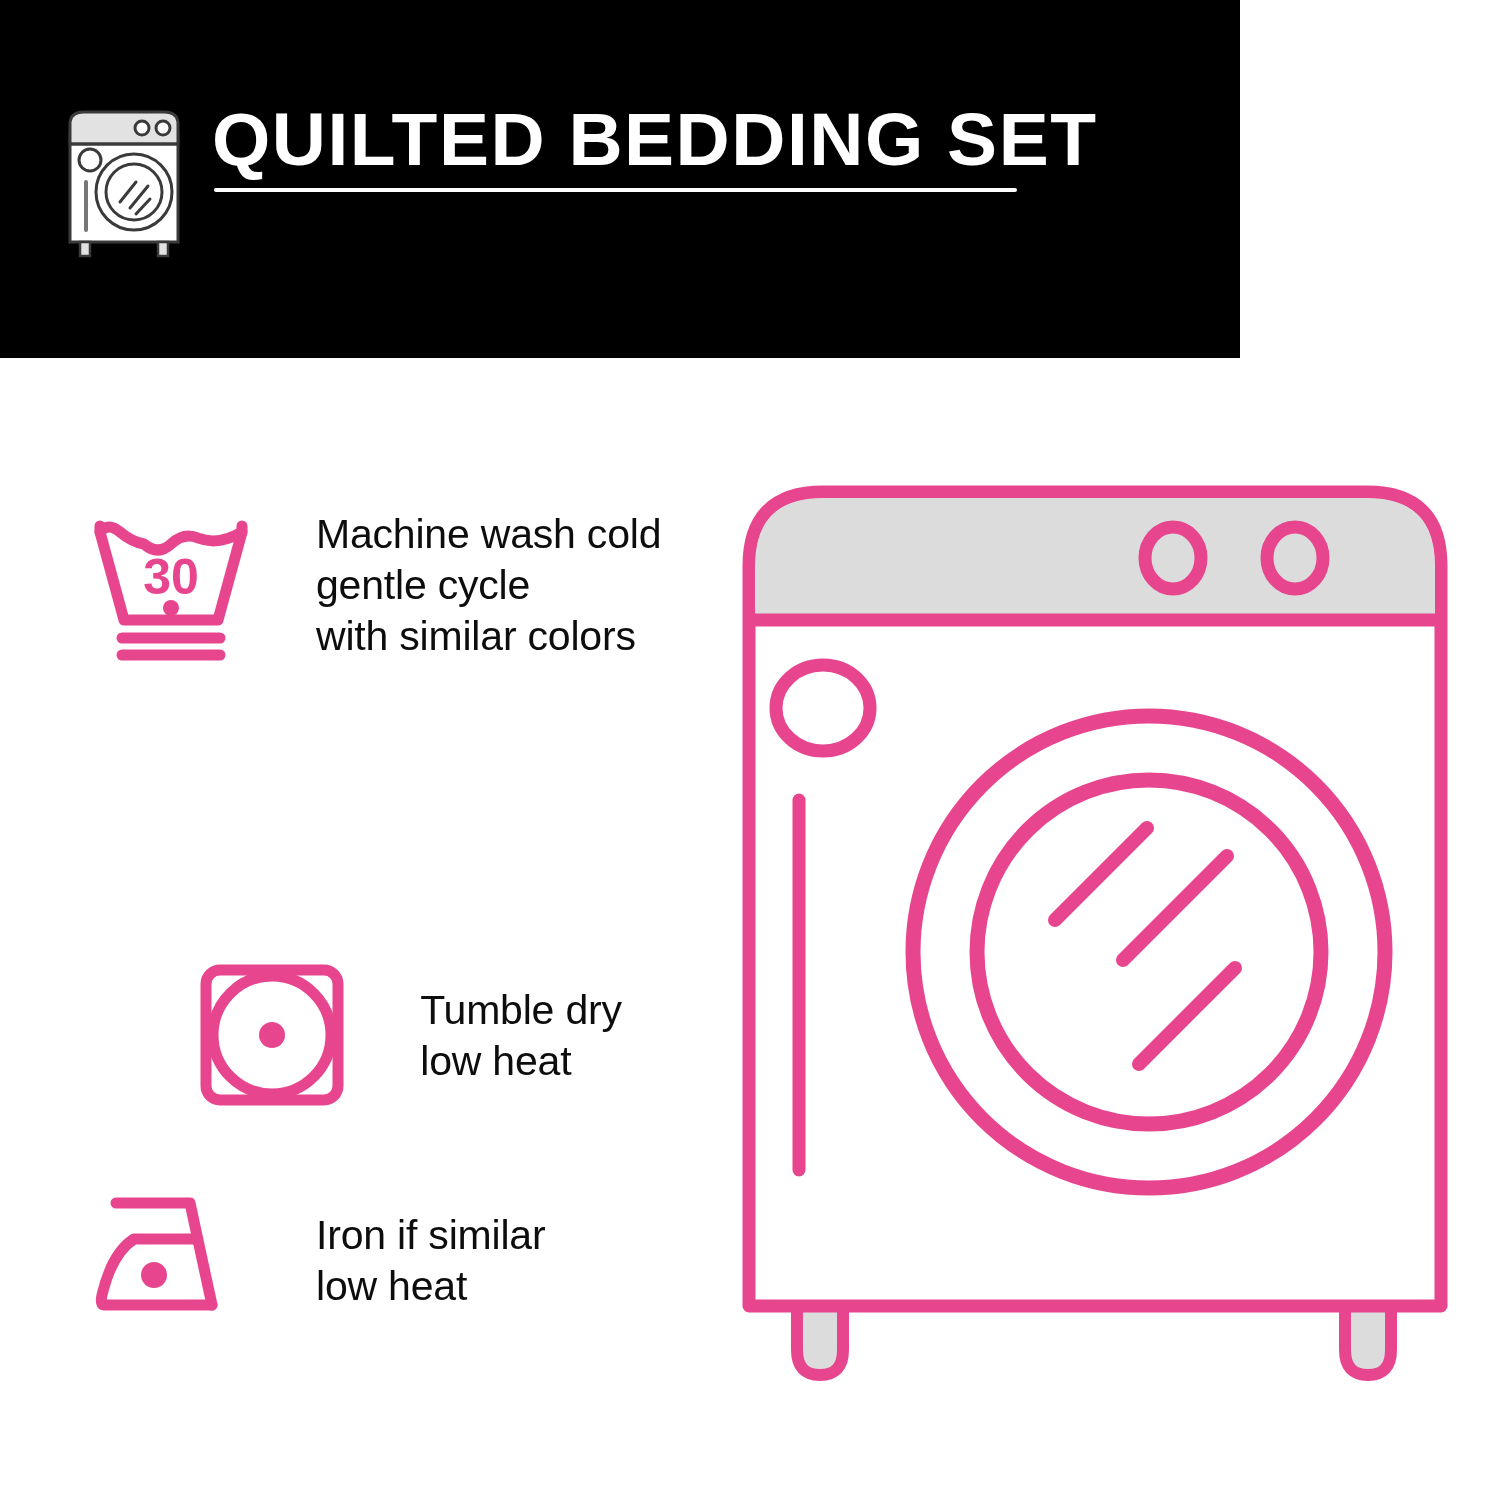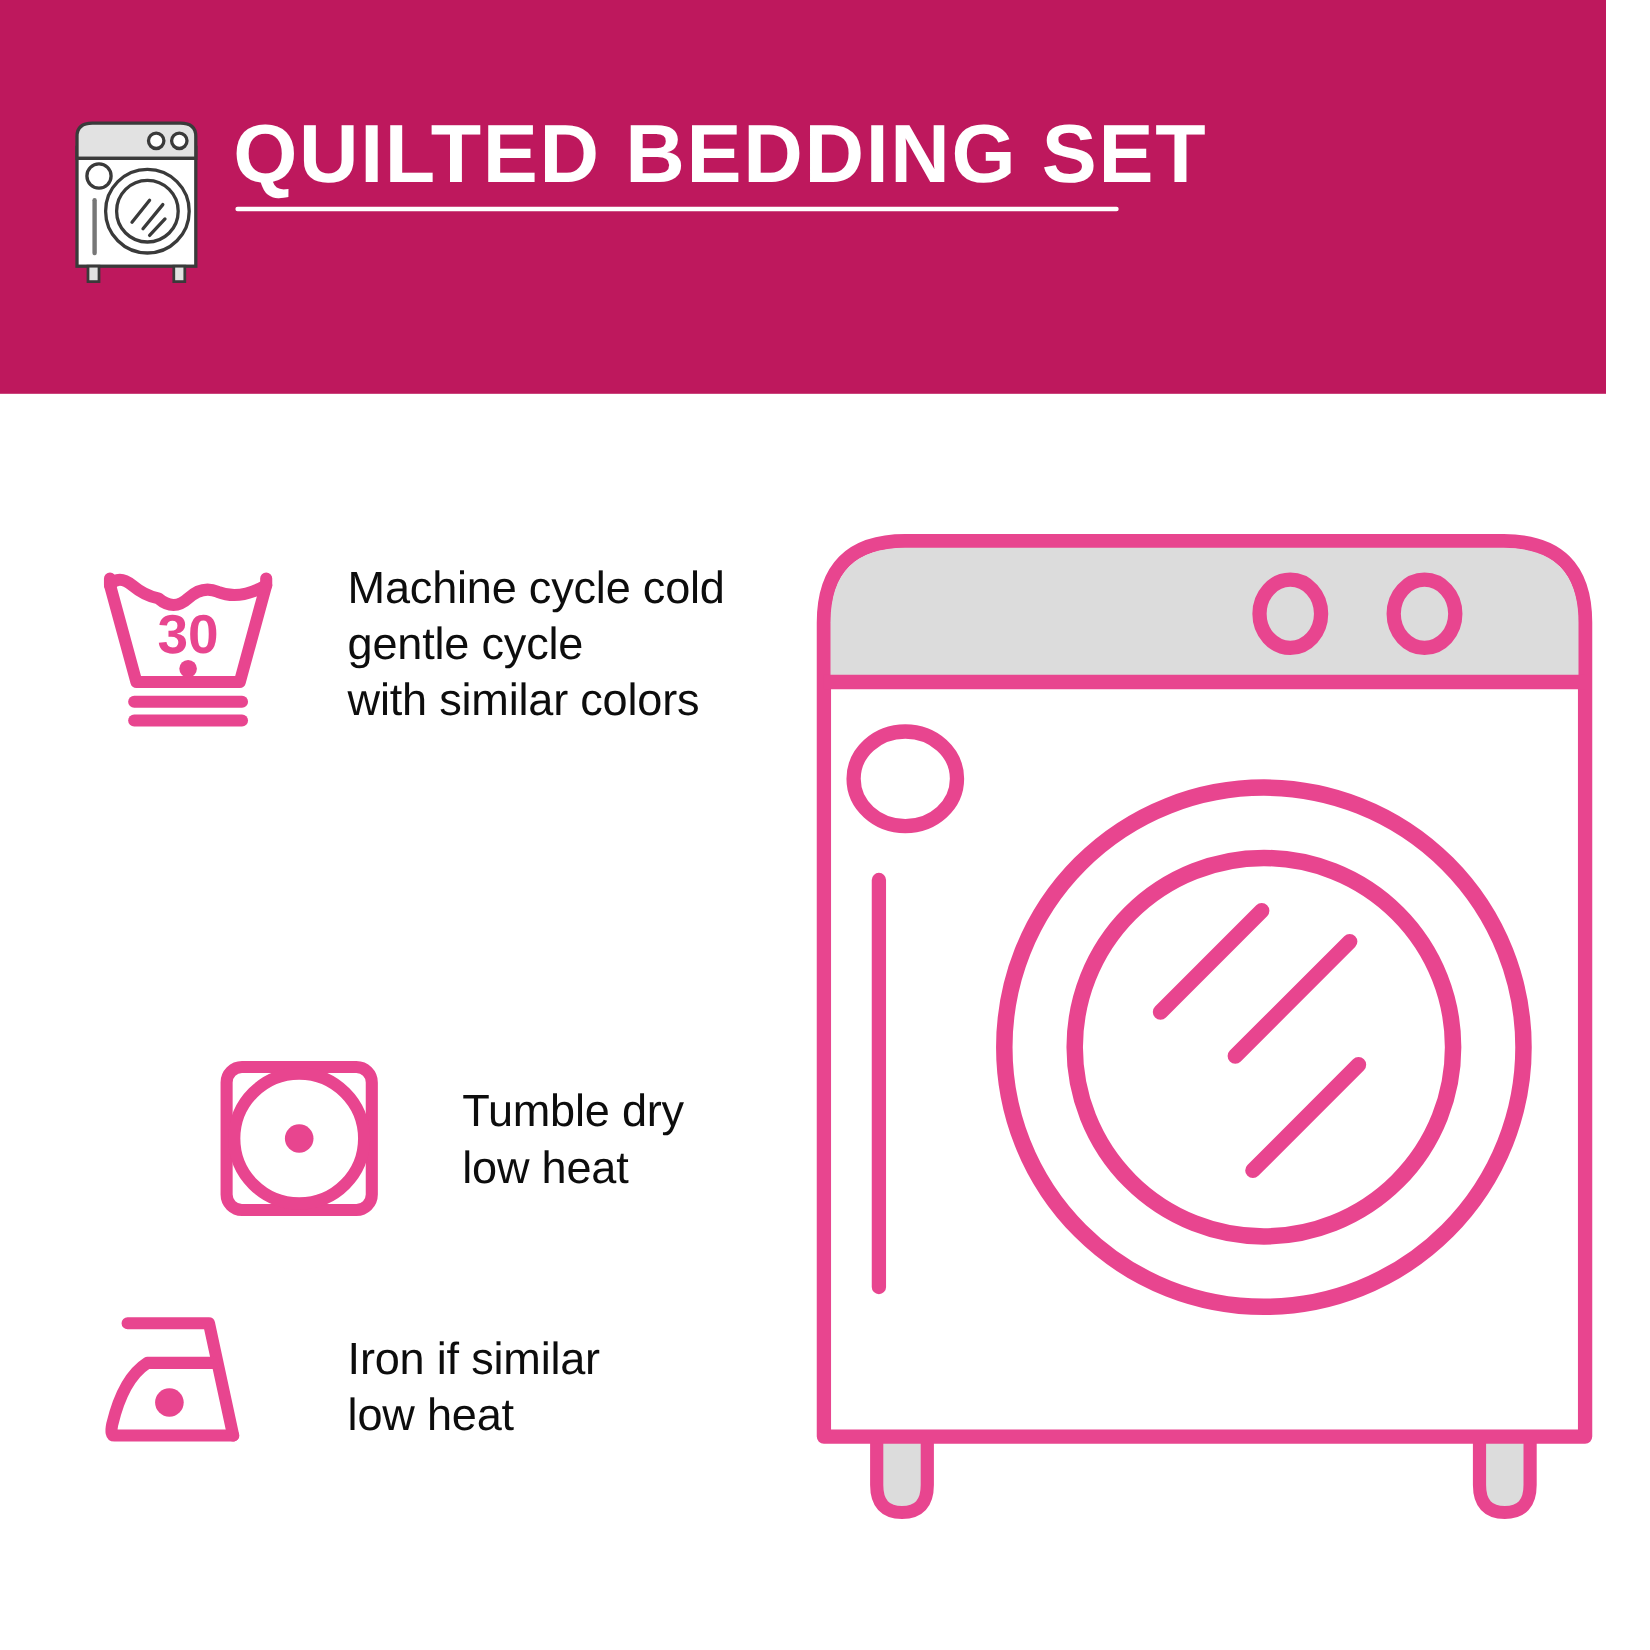--- a/index.html
+++ b/index.html
@@ -18,23 +18,23 @@
     width: 1500px;
     height: 1500px;
     background: #ffffff;
   }
 
   
   .header {
     position: absolute;
     left: 0;
     top: 0;
-    width: 1460px;
+    width: 1240px;
     height: 358px;
-    background: #be185d;
+    background: #000000;
     box-sizing: border-box;
   }
   .header-icon {
     position: absolute;
     left: 62px;
     top: 104px;
     width: 130px;
     height: 160px;
   }
   .header-titles {
@@ -167,21 +167,21 @@
             <path d="M14 18 L14 24 L38 112 L132 112 L156 24 L156 18"></path>
             <path d="M14 24 Q22 14 34 24 T 58 36 Q72 48 85 36 Q98 24 112 30 Q132 38 156 24"></path>
             <line x1="36" y1="130" x2="134" y2="130"></line>
             <line x1="36" y1="147" x2="134" y2="147"></line>
           </g>
           <text x="85" y="86" text-anchor="middle" font-family="Liberation Sans, sans-serif" font-size="50" font-weight="bold" fill="#e8458f">30</text>
           <circle cx="85" cy="100" r="8" fill="#e8458f"></circle>
         </svg>
       </div>
       <div class="care-text">
-        <div>Machine cycle cold</div>
+        <div>Machine wash cold</div>
         <div>gentle cycle</div>
         <div>with similar colors</div>
       </div>
     </div>
 
 
     <div class="care-item care-item-3">
       <div class="care-symbol">
         <svg width="170" height="155" viewBox="0 0 170 155">
           <g fill="none" stroke="#e8458f" stroke-width="11" stroke-linejoin="round">

